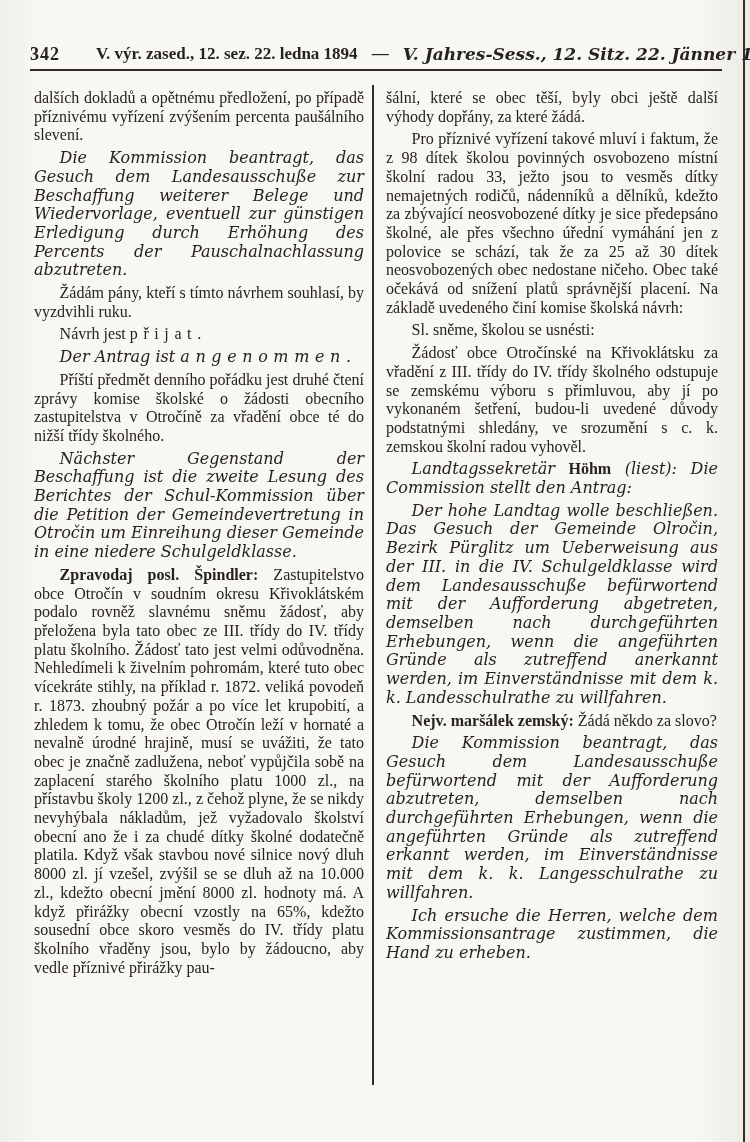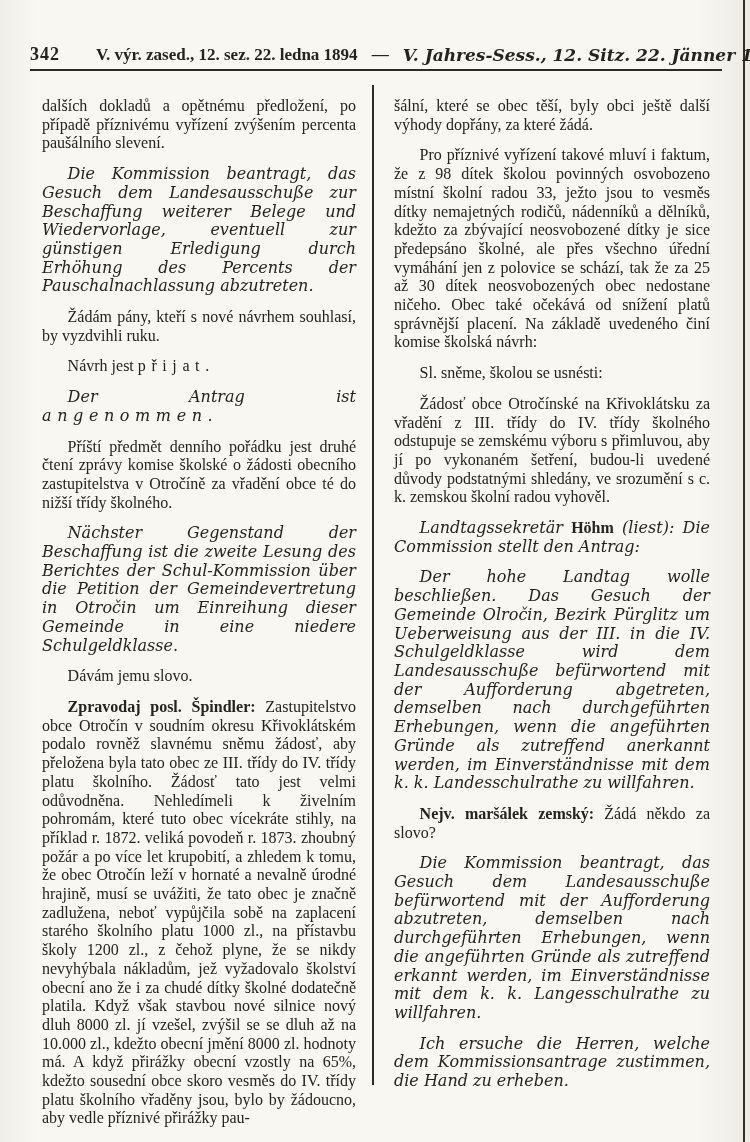--- a/index.html
+++ b/index.html
@@ -4,35 +4,35 @@
 <style>
   html,body { margin:0; padding:0; }
   .page {
     position:relative; width:750px; height:1142px; overflow:hidden;
     background:linear-gradient(90deg,#efeee8 0%,#f8f7f2 5%,#f8f7f2 93%,#eceae3 100%);
     color:#26231e;
   }
   .edge-line { position:absolute; right:5px; top:0; bottom:0; width:2px; background:#33302b; }
   .page-header {
     position:absolute; left:30px; right:30px; top:44px;
-    display:flex; align-items:flex-end; white-space:nowrap;
+    display:flex; align-items:flex-start; white-space:nowrap;
     font-family:"Liberation Serif", serif; font-weight:bold; font-size:17px;
   }
   .page-number { margin-right:36px; font-size:18px; letter-spacing:1px; }
   .header-sep { margin:0 14px; }
   .header-german { font-family:"DejaVu Serif", serif; font-style:italic; font-weight:bold; }
   .header-rule { position:absolute; left:30px; right:28px; top:69px; height:2px; background:#2e2b26; }
 
   .columns { position:absolute; top:85px; left:30px; right:28px; height:1010px; }
   .col { position:absolute; top:0; }
   .col-left  { left:0;  width:338px; }
   .col-right { right:0; width:340px; }
   .divider { position:absolute; left:342px; top:0; height:1000px; width:2px; background:#2e2b26; }
 
-  p.para { margin:12px; text-align:justify; font-size:16px; line-height:18.7px; }
+  p.para { margin:4px; text-align:justify; font-size:16px; line-height:18.7px; }
   .cz { font-family:"Liberation Serif", serif; }
   .de { font-family:"DejaVu Serif", serif; font-style:italic; font-size:14.6px; line-height:18.7px; }
   .indent { text-indent:1.6em; }
   .gap { margin-top:12px; }
   .lead { font-weight:bold; font-style:normal; font-family:"Liberation Serif", serif; }
   .spaced { letter-spacing:0.35em; }
 </style>
 </head>
 <body>
 
@@ -46,26 +46,25 @@
     <span class="header-german">V. Jahres-Sess., 12. Sitz. 22. Jänner 1894.</span>
   </div>
   <div class="header-rule"></div>
 
   <div class="columns">
     <div class="divider"></div>
 
     <div class="col col-left">
       <p class="para cz"><span>dalších dokladů a opětnému předložení, po případě příznivému vyřízení zvýšením percenta paušálního slevení.</span></p>
       <p class="para de indent"><span>Die Kommission beantragt, das Gesuch dem Landesausschuße zur Beschaffung weiterer Belege und Wiedervorlage, eventuell zur günstigen Erledigung durch Erhöhung des Percents der Pauschalnachlassung abzutreten.</span></p>
-      <p class="para cz indent"><span>Žádám pány, kteří s nové návrhem souhlasí, by vyzdvihli ruku.</span></p>
+      <p class="para cz indent"><span>Žádám pány, kteří s tímto návrhem souhlasí, by vyzdvihli ruku.</span></p>
       <p class="para cz indent"><span>Návrh jest </span><span class="spaced">přijat</span><span>.</span></p>
       <p class="para de indent"><span>Der Antrag ist </span><span class="spaced">angenommen</span><span>.</span></p>
       <p class="para cz indent gap"><span>Příští předmět denního pořádku jest druhé čtení zprávy komise školské o žádosti obecního zastupitelstva v Otročíně za vřadění obce té do nižší třídy školného.</span></p>
       <p class="para de indent"><span>Nächster Gegenstand der Beschaffung ist die zweite Lesung des Berichtes der Schul-Kommission über die Petition der Gemeindevertretung in Otročin um Einreihung dieser Gemeinde in eine niedere Schulgeldklasse.</span></p>
-      <p class="para cz indent"><span>Dávám jemu slovo.</span></p>
       <p class="para cz indent gap"><span class="lead">Zpravodaj posl. Špindler:</span><span> Zastupitelstvo obce Otročín v soudním okresu Křivoklátském podalo rovněž slavnému sněmu žádosť, aby přeložena byla tato obec ze III. třídy do IV. třídy platu školního. Žádosť tato jest velmi odůvodněna. Nehledímeli k živelním pohromám, které tuto obec vícekráte stihly, na příklad r. 1872. veliká povodeň r. 1873. zhoubný požár a po více let krupobití, a zhledem k tomu, že obec Otročín leží v hornaté a nevalně úrodné hrajině, musí se uvážiti, že tato obec je značně zadlužena, neboť vypůjčila sobě na zaplacení starého školního platu 1000 zl., na přístavbu školy 1200 zl., z čehož plyne, že se nikdy nevyhýbala nákladům, jež vyžadovalo školství obecní ano že i za chudé dítky školné dodatečně platila. Když však stavbou nové silnice nový dluh 8000 zl. jí vzešel, zvýšil se se dluh až na 10.000 zl., kdežto obecní jmění 8000 zl. hodnoty má. A když přirážky obecní vzostly na 65%, kdežto sousední obce skoro vesměs do IV. třídy platu školního vřaděny jsou, bylo by žádoucno, aby vedle příznivé přirážky pau-</span></p>
     </div>
 
     <div class="col col-right">
       <p class="para cz"><span>šální, které se obec těší, byly obci ještě další výhody dopřány, za které žádá.</span></p>
       <p class="para cz indent"><span>Pro příznivé vyřízení takové mluví i faktum, že z 98 dítek školou povinných osvobozeno místní školní radou 33, ježto jsou to vesměs dítky nemajetných rodičů, nádenníků a dělníků, kdežto za zbývající neosvobozené dítky je sice předepsáno školné, ale přes všechno úřední vymáhání jen z polovice se schází, tak že za 25 až 30 dítek neosvobozených obec nedostane ničeho. Obec také očekává od snížení platů správnější placení. Na základě uvedeného činí komise školská návrh:</span></p>
       <p class="para cz indent"><span>Sl. sněme, školou se usnésti:</span></p>
       <p class="para cz indent"><span>Žádosť obce Otročínské na Křivoklátsku za vřadění z III. třídy do IV. třídy školného odstupuje se zemskému výboru s přimluvou, aby jí po vykonaném šetření, budou-li uvedené důvody podstatnými shledány, ve srozumění s c. k. zemskou školní radou vyhověl.</span></p>
       <p class="para de indent gap"><span>Landtagssekretär </span><span class="lead">Höhm</span><span> (liest): Die Commission stellt den Antrag:</span></p>
       <p class="para de indent"><span>Der hohe Landtag wolle beschließen. Das Gesuch der Gemeinde Olročin, Bezirk Pürglitz um Ueberweisung aus der III. in die IV. Schulgeldklasse wird dem Landesausschuße befürwortend mit der Aufforderung abgetreten, demselben nach durchgeführten Erhebungen, wenn die angeführten Gründe als zutreffend anerkannt werden, im Einverständnisse mit dem k. k. Landesschulrathe zu willfahren.</span></p>

